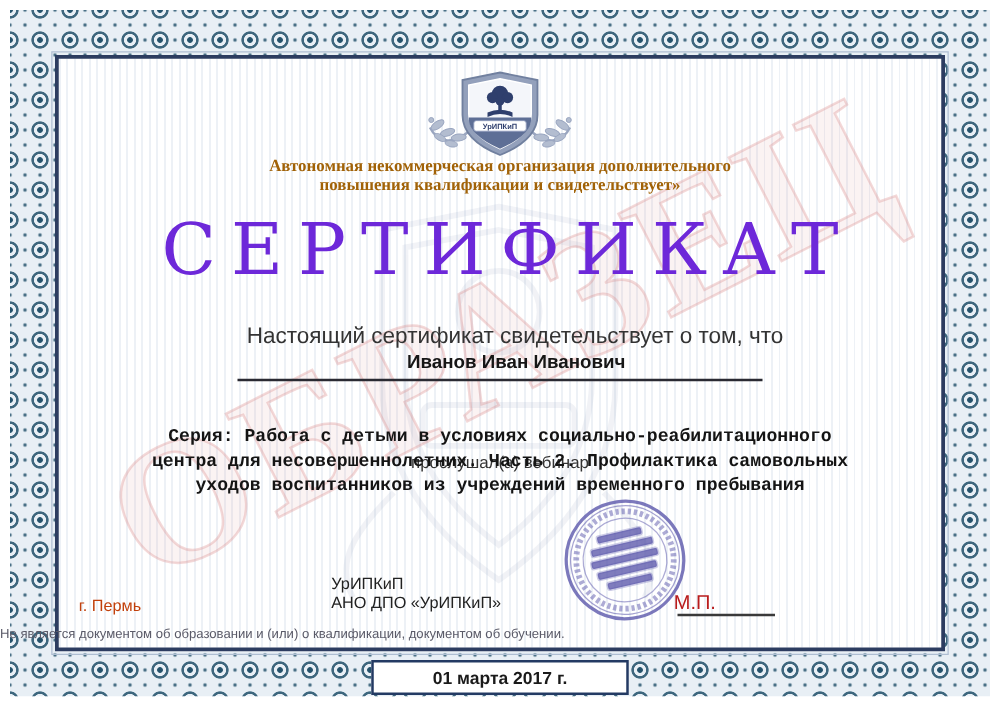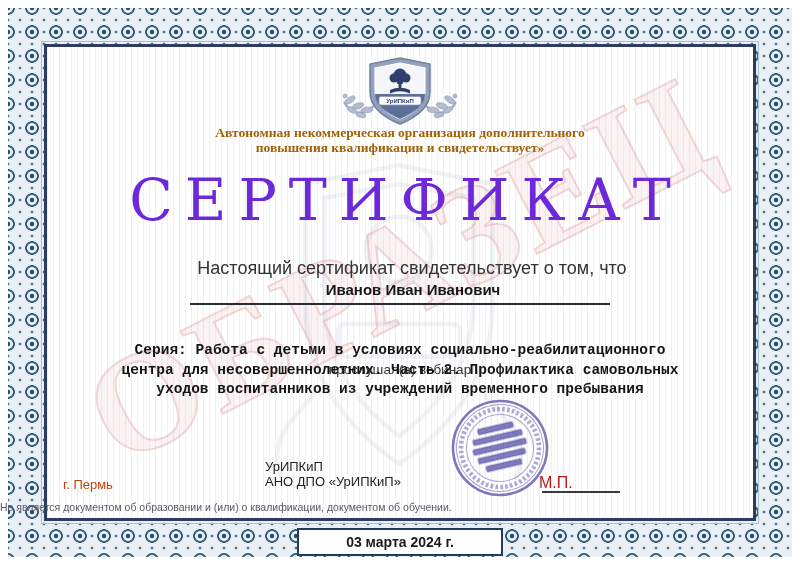--- a/index.html
+++ b/index.html
@@ -166,16 +166,16 @@
     </div>
 
     <div class="city">г. Пермь</div>
     <div class="mp">М.П.</div>
     <div class="sigline"></div>
 
     <div class="disclaimer">Не является документом об образовании и (или) о квалификации, документом об обучении.</div>
   </div>
 
   <div class="datebox">
-    <span>03 марта 2024 г.</span>
+    <span>01 марта 2017 г.</span>
   </div>
 
 </div>
 
 </body></html>

